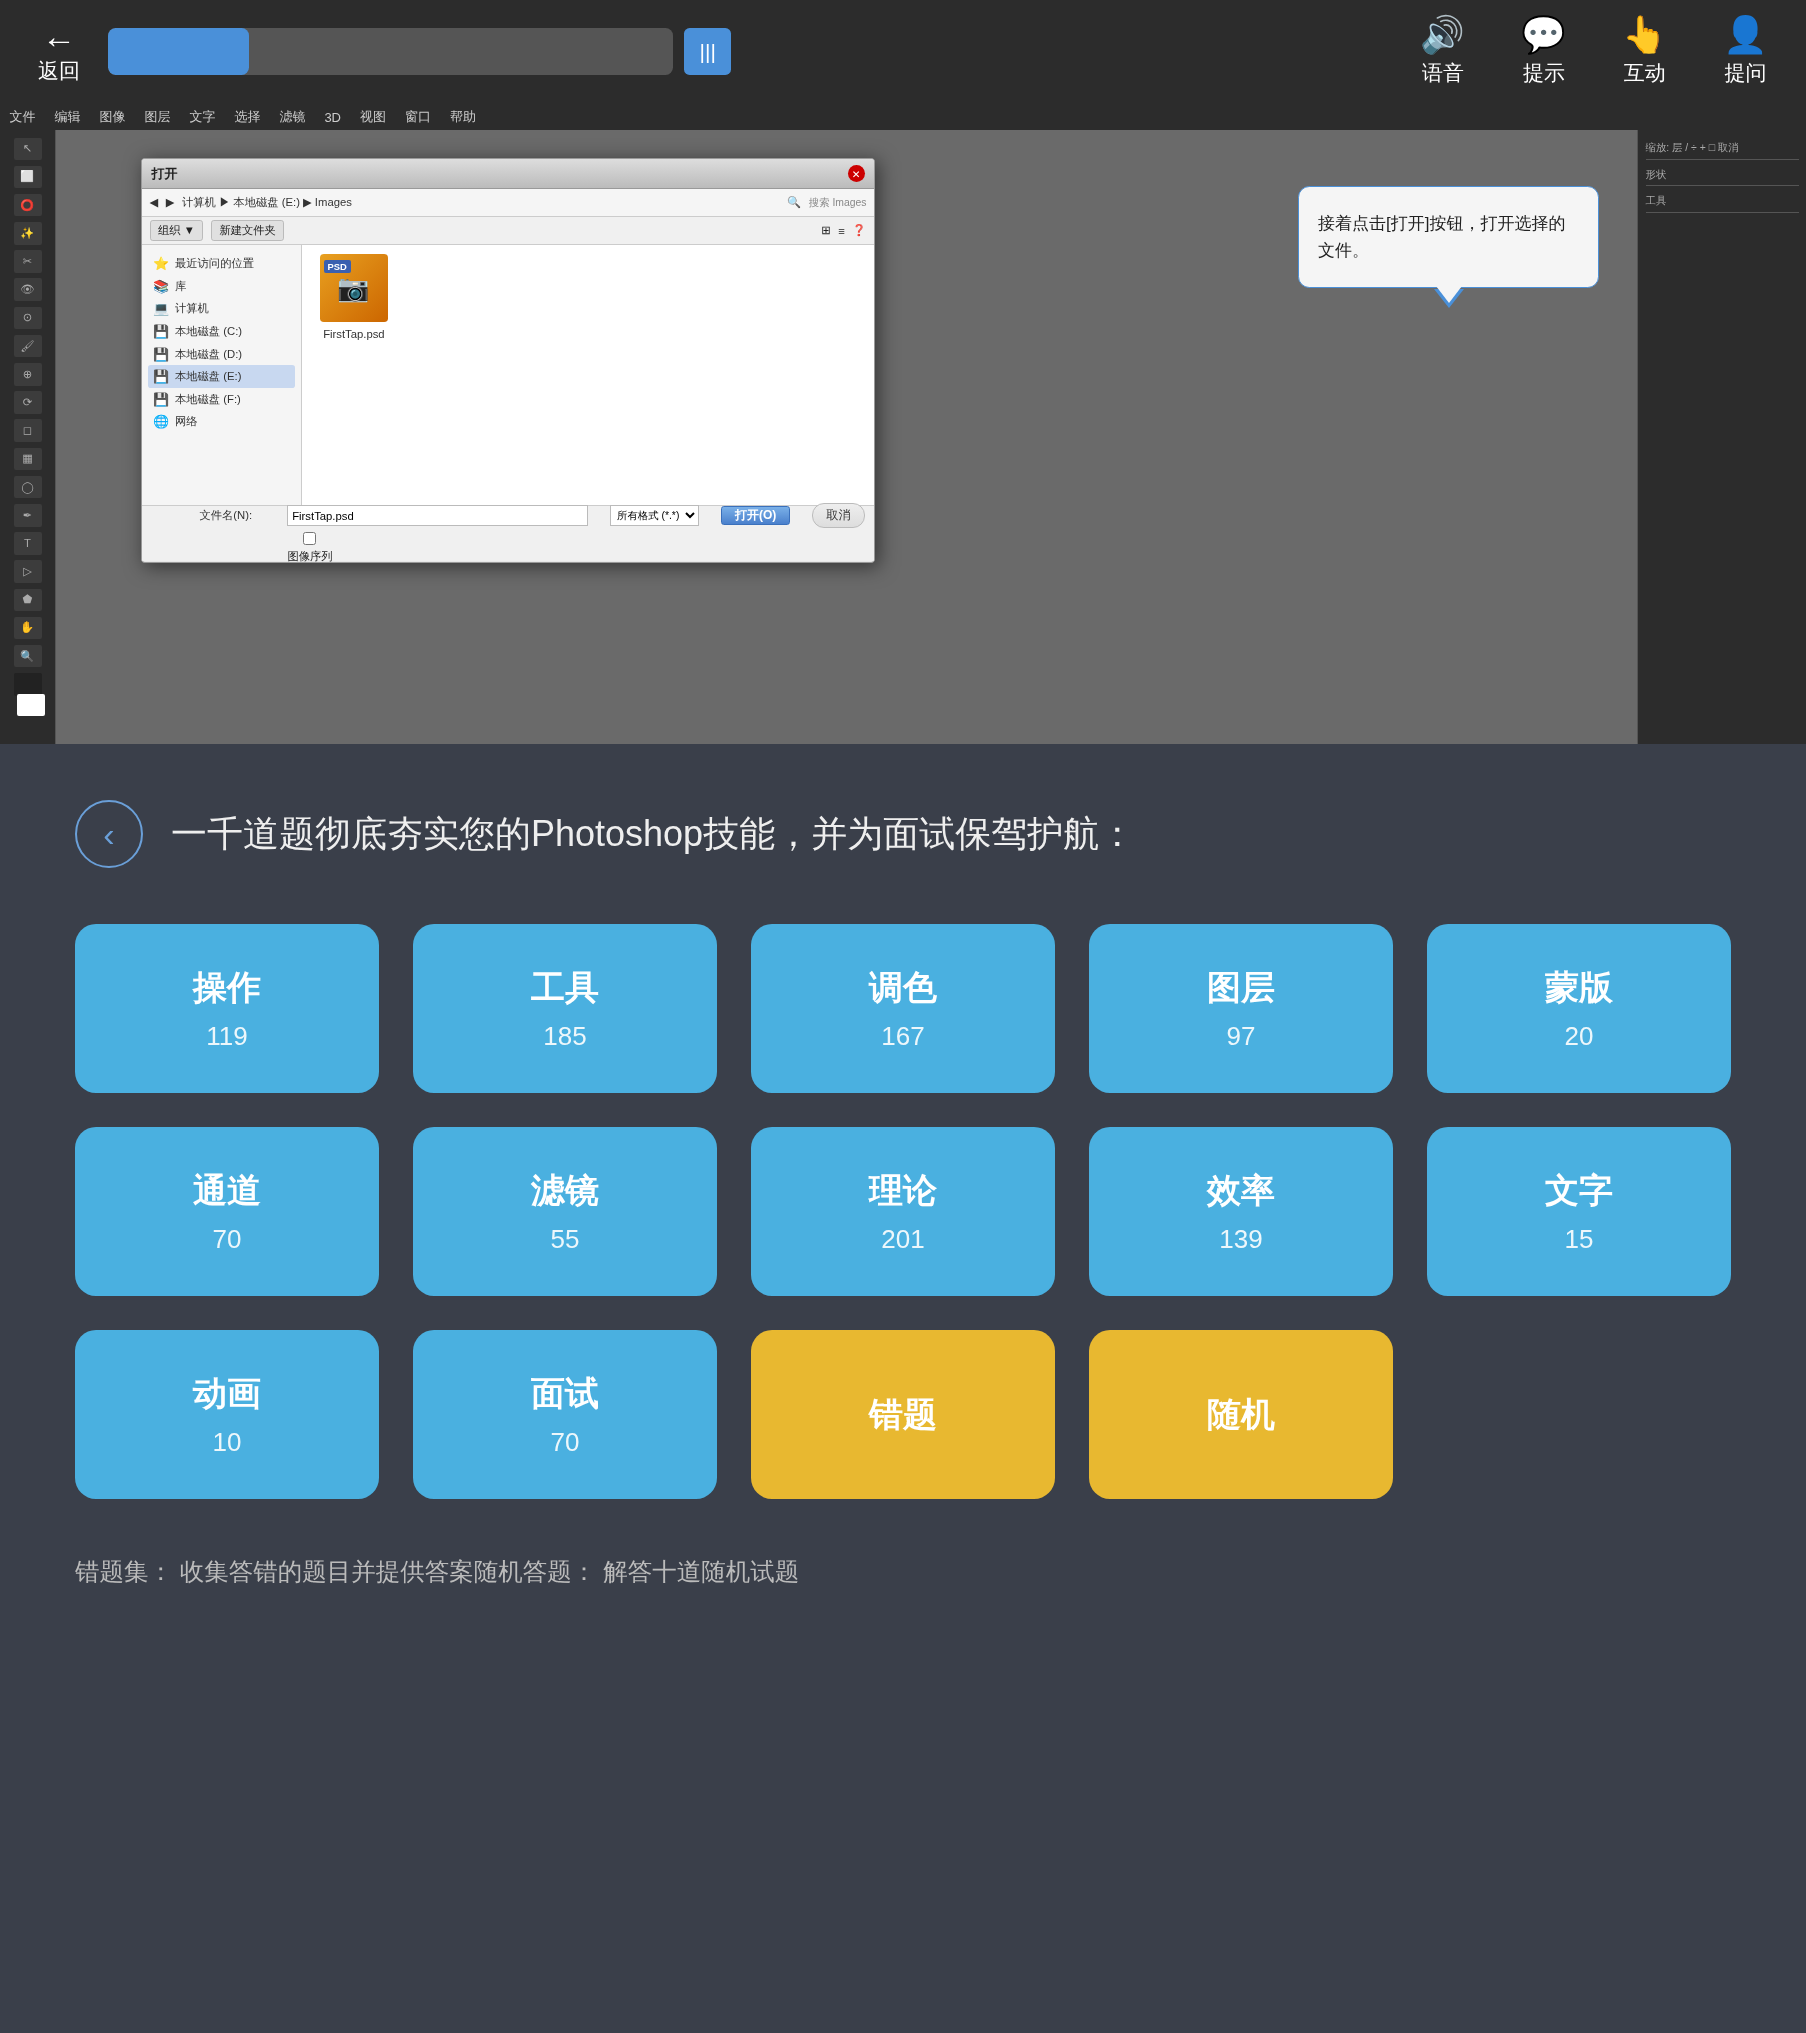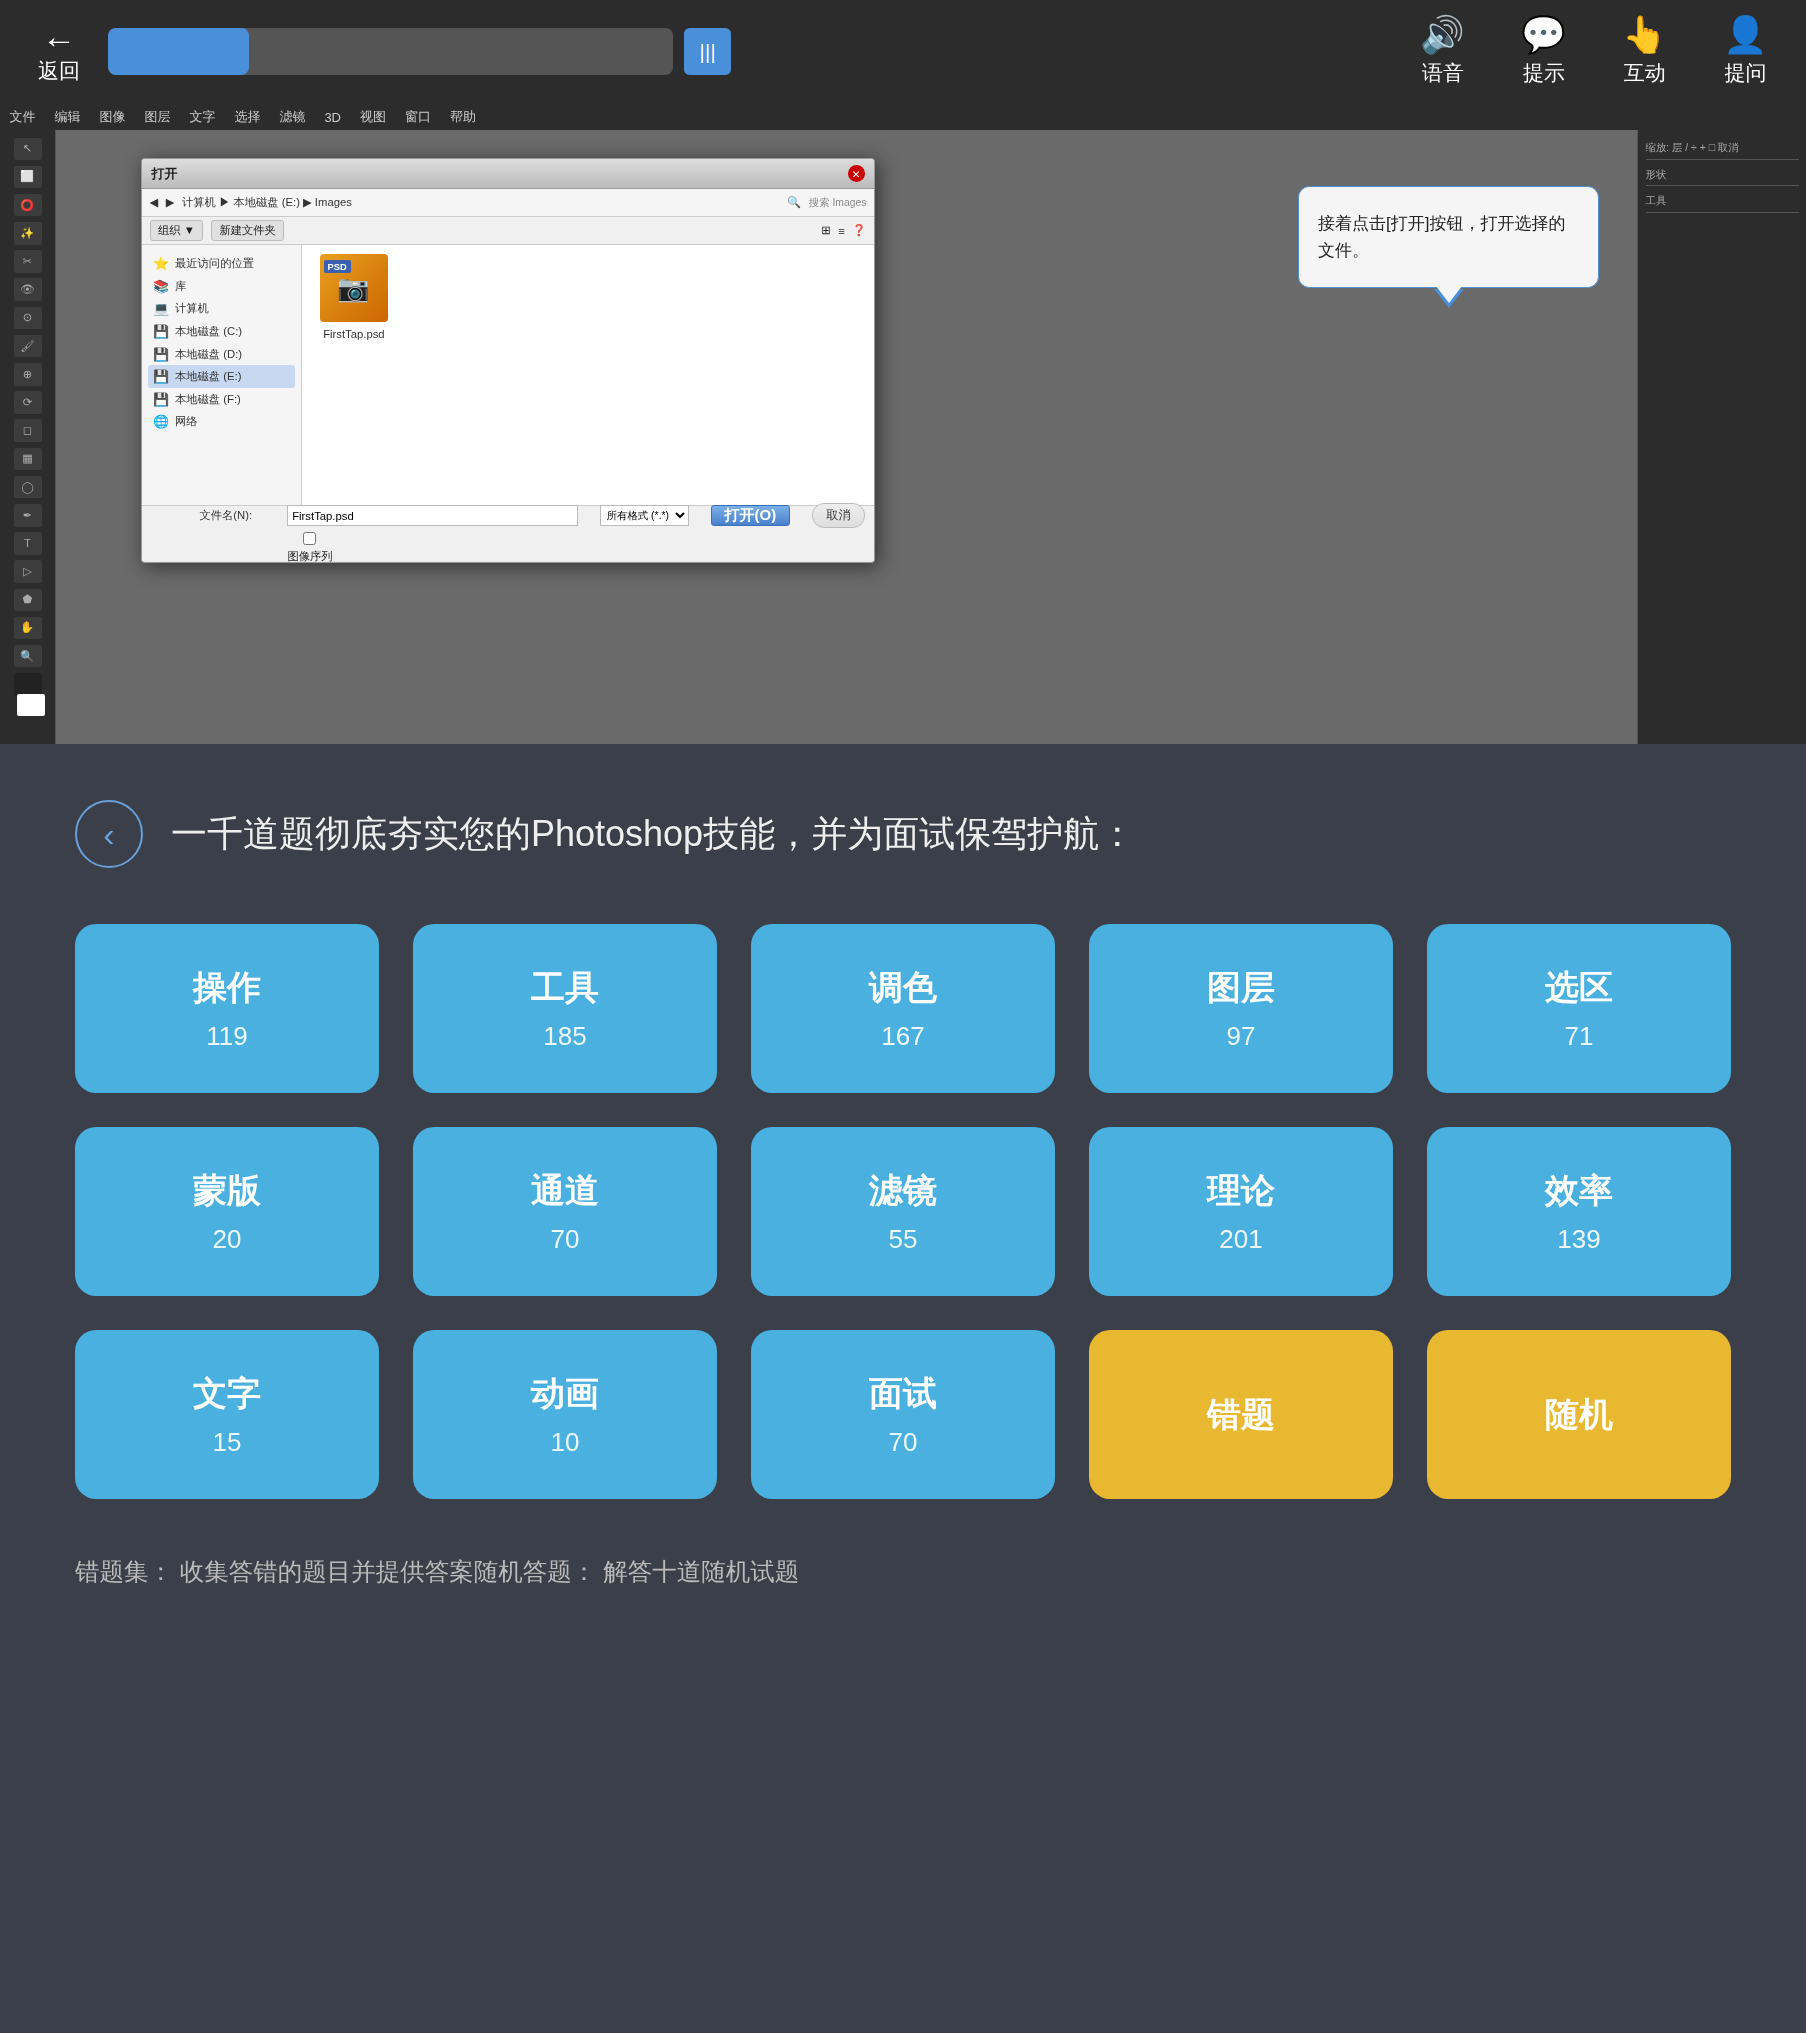--- a/index.html
+++ b/index.html
@@ -330,21 +330,21 @@
       border: 0.9px solid #bbb;
       background: #fff;
       padding: 0 1.9px;
     }
     .dialog-open-btn {
       padding: 0 13px;
       background: linear-gradient(to bottom, #7ab0e8, #4a80cc);
       border: 0.9px solid #3a70bb;
       border-radius: 2.8px;
       color: #fff;
-      font-size: 15px;
+      font-size: 12px;
       cursor: pointer;
       font-weight: bold;
     }
     .dialog-cancel-btn {
       padding: 2.8px 13px;
       background: linear-gradient(to bottom, #eee, #ddd);
       border: 0.9px solid #bbb;
       border-radius: 12px;
       color: #333;
       font-size: 12.2px;
@@ -679,24 +679,20 @@
       <span class="cat-btn-count">185</span>
     </div>
     <div class="cat-btn blue">
       <span class="cat-btn-name">调色</span>
       <span class="cat-btn-count">167</span>
     </div>
     <div class="cat-btn blue">
       <span class="cat-btn-name">图层</span>
       <span class="cat-btn-count">97</span>
     </div>
-    <div class="cat-btn blue">
-      <span class="cat-btn-name">选区</span>
-      <span class="cat-btn-count">71</span>
-    </div>
 
     <div class="cat-btn blue">
       <span class="cat-btn-name">蒙版</span>
       <span class="cat-btn-count">20</span>
     </div>
     <div class="cat-btn blue">
       <span class="cat-btn-name">通道</span>
       <span class="cat-btn-count">70</span>
     </div>
     <div class="cat-btn blue">

